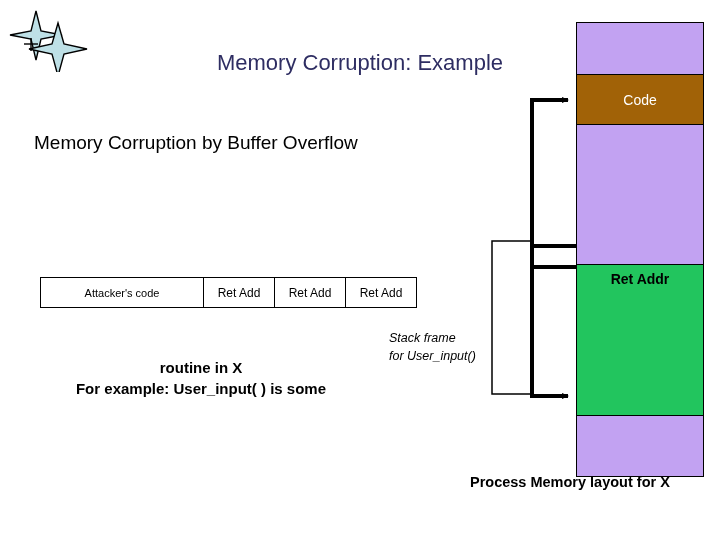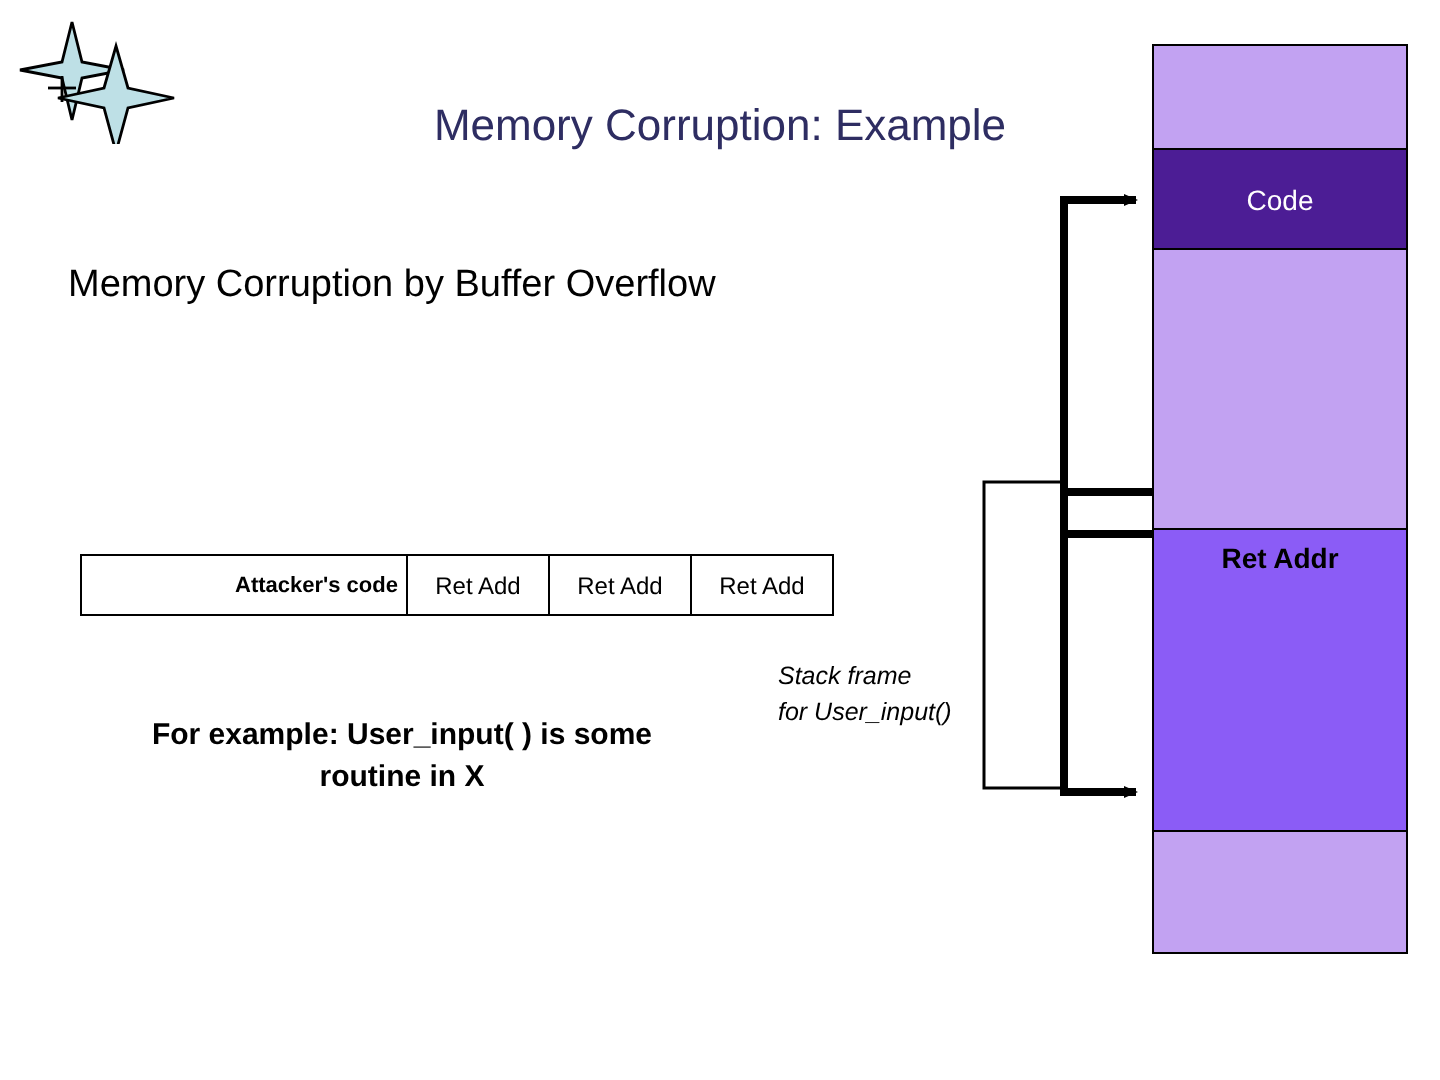--- a/index.html
+++ b/index.html
@@ -78,22 +78,21 @@
     border: 1.5px solid #000000;
     height: 29px;
     text-align: center;
     vertical-align: middle;
     font-size: 11px;
     color: #000000;
     padding: 0 4px;
   }
   .packet-table td.code-cell {
     width: 154px;
-    font-weight: bold;
-    text-align: right;
+    font-weight: normal;
   }
   .packet-table td.ret-cell {
     width: 62px;
     font-weight: normal;
     font-size: 12px;
   }
 
   
   .example-caption {
     position: absolute;
@@ -133,23 +132,23 @@
     border: 1.5px solid #000000;
     box-sizing: border-box;
     font-size: 14px;
     display: flex;
     align-items: flex-start;
     justify-content: center;
   }
   .memblock > span { pointer-events: none; }
 
   #block-top    { top: 0px;   height: 53px;  background: #C2A2F2; }
-  #block-code   { top: 52px;  height: 51px;  background: #4c1d95; color: #FFFFFF; align-items: center; }
+  #block-code   { top: 52px;  height: 51px;  background: #a16207; color: #FFFFFF; align-items: center; }
   #block-mid    { top: 102px; height: 141px; background: #C2A2F2; }
-  #block-ret    { top: 242px; height: 152px; background: #8b5cf6; color: #000000;
+  #block-ret    { top: 242px; height: 152px; background: #22c55e; color: #000000;
                   align-items: flex-start; justify-content: center; }
   #block-bottom { top: 393px; height: 62px;  background: #C2A2F2; }
 
   #block-code span { font-size: 14px; }
   #block-ret span {
     font-size: 14px;
     font-weight: bold;
     margin-top: 6px;
   }
 
@@ -195,22 +194,22 @@
       <tr>
         <td class="code-cell">Attacker's code</td>
         <td class="ret-cell">Ret Add</td>
         <td class="ret-cell">Ret Add</td>
         <td class="ret-cell">Ret Add</td>
       </tr>
     </tbody>
   </table>
 
   <div class="example-caption">
+    <div>routine in X</div>
     <div>For example: User_input( ) is some</div>
-    <div>routine in X</div>
   </div>
 
   <div class="stack-frame-label">
     <div>Stack frame</div>
     <div>for User_input()</div>
   </div>
 
   <svg class="connectors" viewBox="0 0 720 540">
     <defs>
       <marker id="arrowhead" markerWidth="7" markerHeight="7" refX="6" refY="3" orient="auto" markerUnits="userSpaceOnUse">
@@ -236,14 +235,15 @@
       <span></span>
     </div>
     <div class="memblock" id="block-ret">
       <span>Ret Addr</span>
     </div>
     <div class="memblock" id="block-bottom">
       <span></span>
     </div>
   </div>
 
+  <div class="bottom-caption">Process Memory layout for X</div>
 
 </div>
 
 </body></html>

